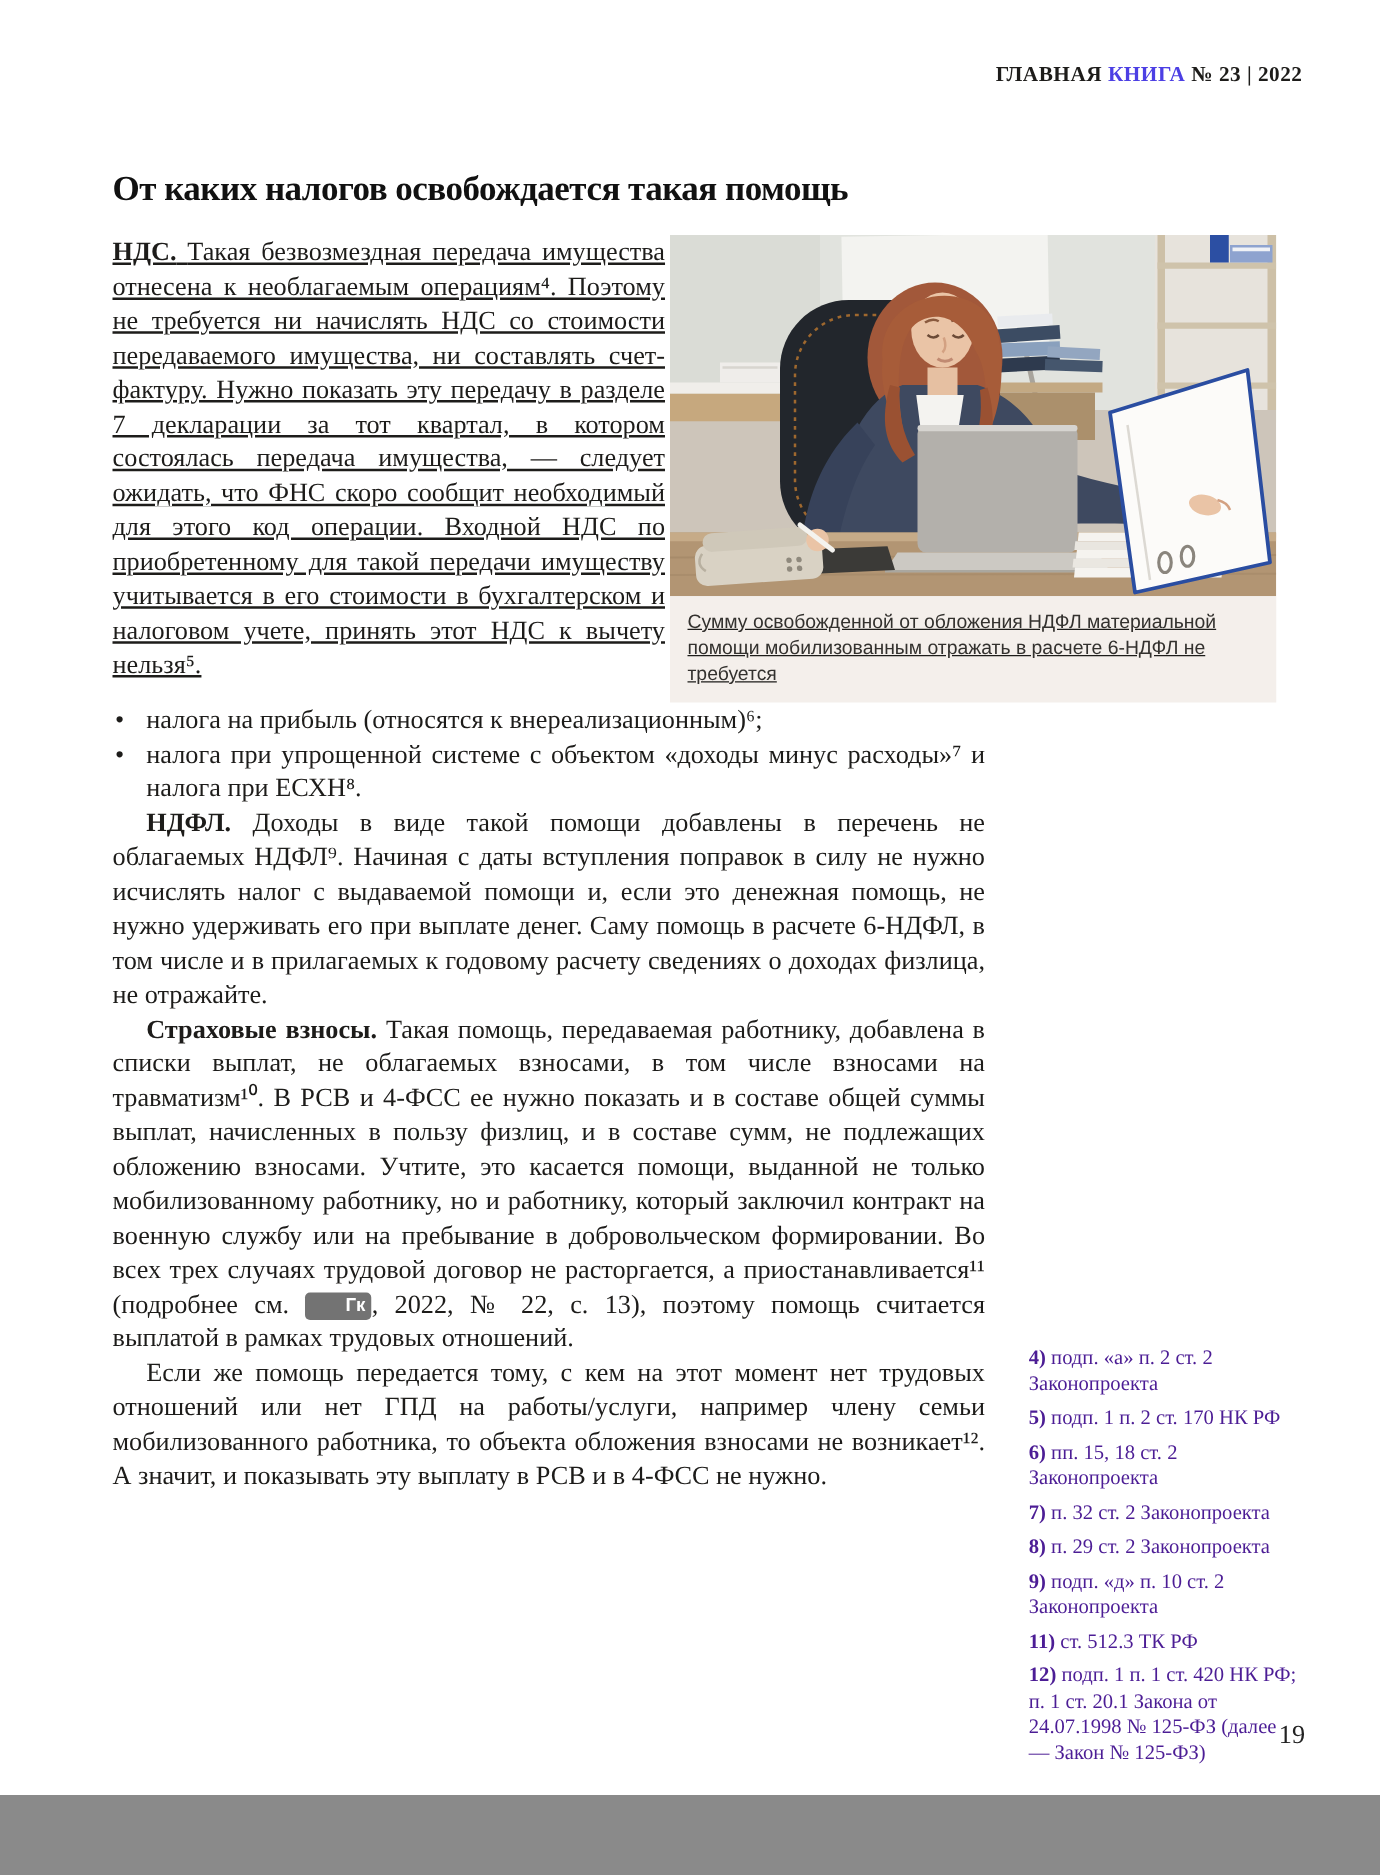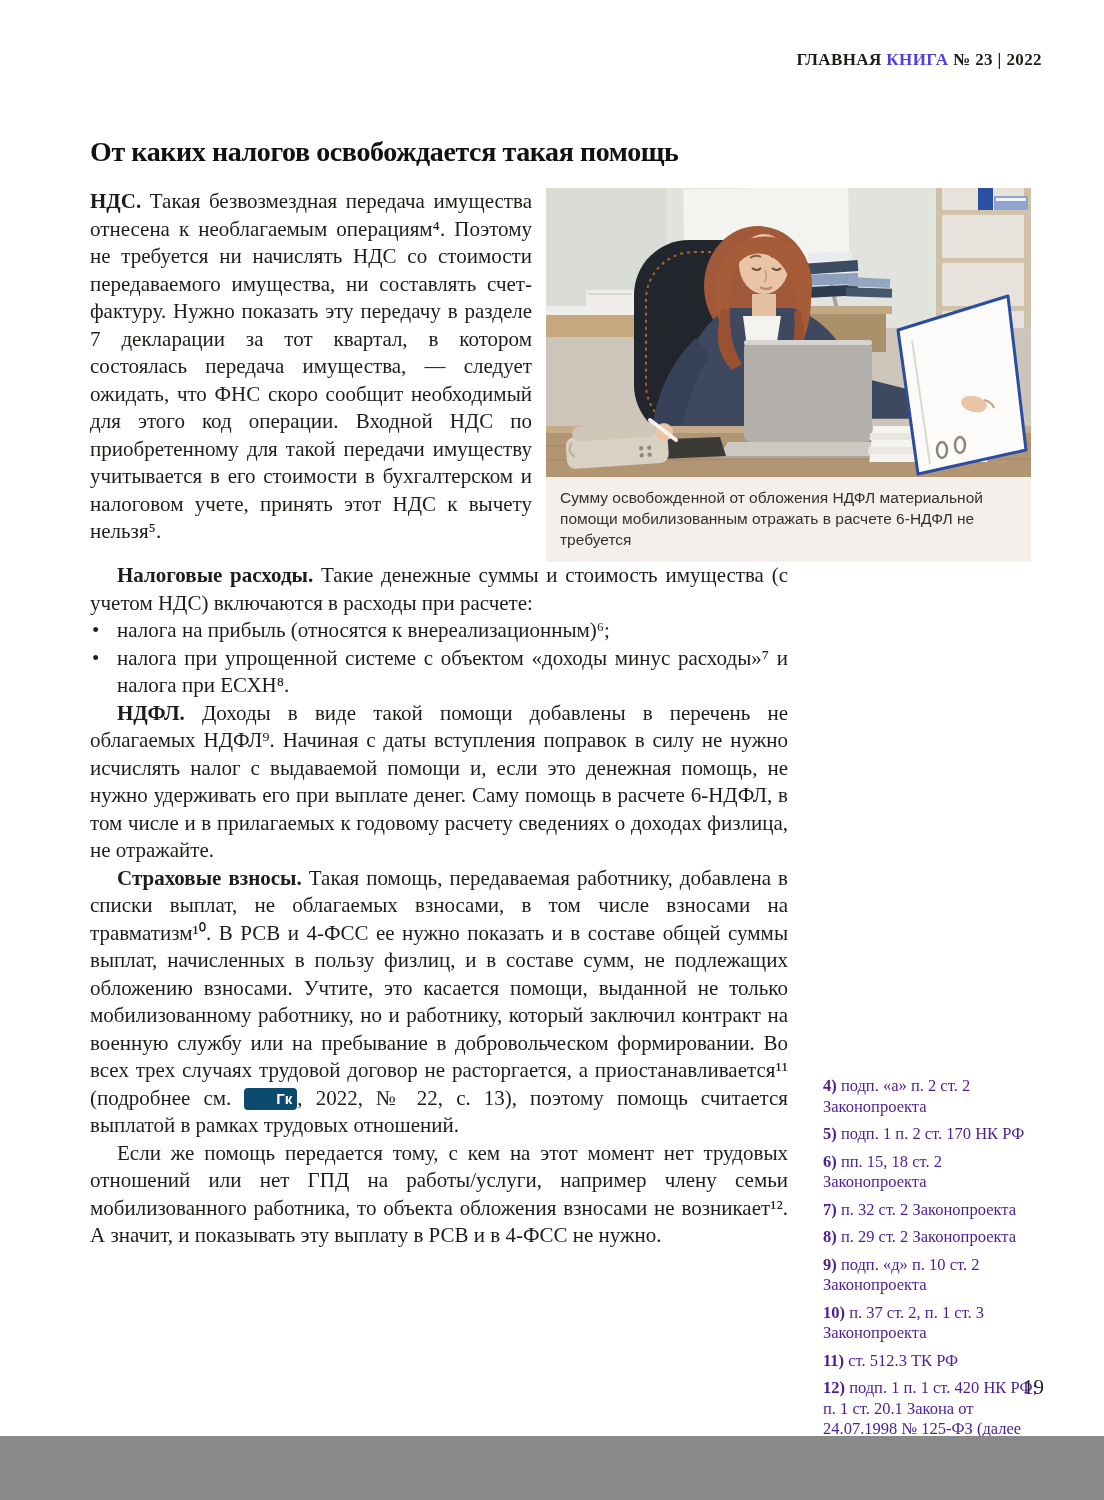--- a/index.html
+++ b/index.html
@@ -13,21 +13,21 @@
     position:absolute; top:50px; right:62px;
     font-size:17px; font-weight:bold; letter-spacing:.4px; white-space:nowrap;
   }
   .mag-header .accent { color:#4c3fe4; }
   
   .main { position:absolute; left:90px; top:136px; width:945px; }
   h1.article-title {
     margin:0 0 20px 0; font-size:28px; line-height:32px;
     font-weight:bold; letter-spacing:-0.4px; color:#111;
   }
-  .row1 { display:flex; gap:14px; align-items:flex-start; }
+  .row1 { display:flex; gap:4px; align-items:flex-start;text-decoration:underline; }
   .col-first { width:442px; }
   .photo-block { width:485px; flex:0 0 485px; }
   .photo-frame { width:485px; height:289px; display:block; }
   .photo-caption {
     background:#f4efeb; padding:10px 20px 12px 14px;
     font-family:"Liberation Sans", sans-serif;
     font-size:15.5px; line-height:21px; color:#33312e;
   }
   .body-col { width:698px; }
   p.body-text {
@@ -36,21 +36,21 @@
   }
   p.indent { text-indent:27px; }
   .lead { font-weight:bold; }
   ul.bullet-list { margin:0; padding:0; list-style:none; }
   ul.bullet-list li {
     position:relative; padding-left:27px; margin:0;
     font-size:21px; line-height:27.5px; text-align:justify;
   }
   ul.bullet-list li .bullet-marker { position:absolute; left:2px; top:0; }
   .gk-chip {
-    display:inline-block; background:#0c4a6e; color:#fff;
+    display:inline-block; background:#737373; color:#fff;
     font-family:"Liberation Sans", sans-serif; font-weight:bold;
     font-size:15px; line-height:19px; padding:1px 5px 2px 5px;
     border-radius:4px; vertical-align:1px;
   }
   
   .footnotes {
     position:absolute; left:823px; top:1076px; width:218px;
     font-size:16.5px; line-height:20.5px; color:#4c1d95;
   }
   .footnote-item { margin:0 0 7px 0; }
@@ -200,21 +200,20 @@
           <g>
             <ellipse cx="428" cy="216" rx="13" ry="8" fill="#eac4a6" transform="rotate(12 428 216)"></ellipse>
             <path d="M438 212 q8 2 10 8" stroke="#d3a182" stroke-width="2" fill="none"></path>
           </g>
         </svg>
         <figcaption class="photo-caption">Сумму освобожденной от обложения НДФЛ материальной помощи мобилизованным отражать в расчете 6-НДФЛ не требуется</figcaption>
       </figure>
     </div>
 
     <div class="body-col">
-      <p class="body-text indent"><span class="lead">Налоговые расходы.</span> <span>Такие денежные суммы и стоимость имущества (с учетом НДС) включаются в расходы при расчете:</span></p>
 
       <ul class="bullet-list">
         <li><span class="bullet-marker">•</span><span>налога на прибыль (относятся к внереализационным)⁶;</span></li>
         <li><span class="bullet-marker">•</span><span>налога при упрощенной системе с объектом «доходы минус расходы»⁷ и налога при ЕСХН⁸.</span></li>
       </ul>
 
 
       <p class="body-text indent"><span class="lead">НДФЛ.</span> <span>Доходы в виде такой помощи добавлены в перечень не облагаемых НДФЛ⁹. Начиная с даты вступления поправок в силу не нужно исчислять налог с выдаваемой помощи и, если это денежная помощь, не нужно удерживать его при выплате денег. Саму помощь в расчете 6-НДФЛ, в том числе и в прилагаемых к годовому расчету сведениях о доходах физлица, не отражайте.</span></p>
 
       <p class="body-text indent"><span class="lead">Страховые взносы.</span> <span>Такая помощь, передаваемая работнику, добавлена в списки выплат, не облагаемых взносами, в том числе взносами на травматизм¹⁰. В РСВ и 4-ФСС ее нужно показать и в составе общей суммы выплат, начисленных в пользу физлиц, и в составе сумм, не подлежащих обложению взносами. Учтите, это касается помощи, выданной не только мобилизованному работнику, но и работнику, который заключил контракт на военную службу или на пребывание в добровольческом формировании. Во всех трех случаях трудовой договор не расторгается, а приостанавливается¹¹ (подробнее см. </span><span class="gk-chip">Гк</span><span>, 2022, № 22, с. 13), поэтому помощь считается выплатой в рамках трудовых отношений.</span></p>
@@ -224,20 +223,19 @@
 
   </div>
 
   <div class="footnotes">
     <div class="footnote-item"><span class="footnote-num">4)</span> <span>подп. «а» п. 2 ст. 2 Законопроекта</span></div>
     <div class="footnote-item"><span class="footnote-num">5)</span> <span>подп. 1 п. 2 ст. 170 НК РФ</span></div>
     <div class="footnote-item"><span class="footnote-num">6)</span> <span>пп. 15, 18 ст. 2 Законопроекта</span></div>
     <div class="footnote-item"><span class="footnote-num">7)</span> <span>п. 32 ст. 2 Законопроекта</span></div>
     <div class="footnote-item"><span class="footnote-num">8)</span> <span>п. 29 ст. 2 Законопроекта</span></div>
     <div class="footnote-item"><span class="footnote-num">9)</span> <span>подп. «д» п. 10 ст. 2 Законопроекта</span></div>
-    <div class="footnote-item"><span class="footnote-num">10)</span> <span>п. 37 ст. 2, п. 1 ст. 3 Законопроекта</span></div>
     <div class="footnote-item"><span class="footnote-num">11)</span> <span>ст. 512.3 ТК РФ</span></div>
     <div class="footnote-item"><span class="footnote-num">12)</span> <span>подп. 1 п. 1 ст. 420 НК РФ; п. 1 ст. 20.1 Закона от 24.07.1998 № 125-ФЗ (далее — Закон № 125-ФЗ)</span></div>
   </div>
 
   <div class="page-number">19</div>
 
 </div>
 
 </body></html>

